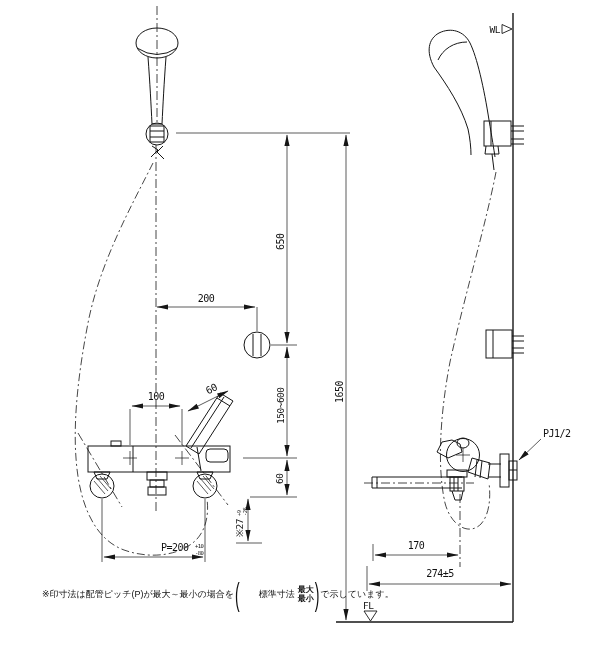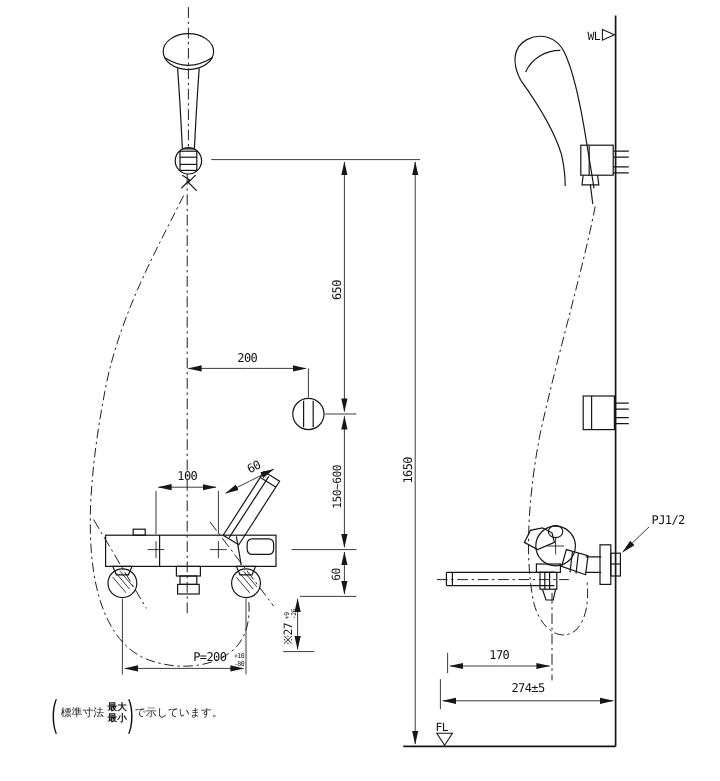--- a/index.html
+++ b/index.html
@@ -16,21 +16,21 @@
   text{fill:#111;font-family:"DejaVu Sans Mono","Liberation Sans",monospace;}
   .t10{font-size:10px;letter-spacing:-.5px;}
   .t95{font-size:9.5px;letter-spacing:-.5px;}
   .tol{font-size:5.5px;letter-spacing:-.5px;}
   
   .note{position:absolute;left:42px;top:575px;width:330px;height:38px;
         display:flex;align-items:center;font-size:9px;color:#111;white-space:nowrap;
         font-family:"Liberation Sans","DejaVu Sans",sans-serif;}
   .note .paren{font-size:14px;transform:scaleY(2.2);font-weight:300;margin:0 1px;}
   .note .stack{display:inline-flex;flex-direction:column;font-size:8px;line-height:1.15;margin-left:3px;font-weight:bold;}
-  .note .std{margin-left:2px;text-align:right;}
+  .note .std{margin-left:18px;text-align:right;}
 </style>
 </head>
 <body>
 
 <div id="stage">
 <svg width="600" height="651" viewBox="0 0 600 651">
   <defs>
     <marker id="arr" viewBox="0 0 12 10" refX="11" refY="5" markerWidth="12" markerHeight="10" orient="auto" markerUnits="userSpaceOnUse">
       <path d="M11.5,5 L0,2.4 L0,7.6 Z" fill="#161616"></path>
     </marker>
@@ -240,20 +240,21 @@
 
     <g>
       <text class="t95" x="363" y="609" text-anchor="start">FL</text>
       <path class="fw" d="M364,611 L377,611 L370.5,621 Z"></path>
       <line class="th" x1="336" y1="622" x2="513" y2="622"></line>
     </g>
   </g>
 </svg>
 
 <div class="note">
+  <span>※印寸法は配管ピッチ(P)が最大～最小の場合を</span>
   <span class="paren">(</span>
   <span class="std">標準寸法</span>
   <span class="stack">
     <span>最大</span>
     <span>最小</span>
   </span>
   <span class="paren">)</span>
   <span>で示しています。</span>
 </div>
 </div>

